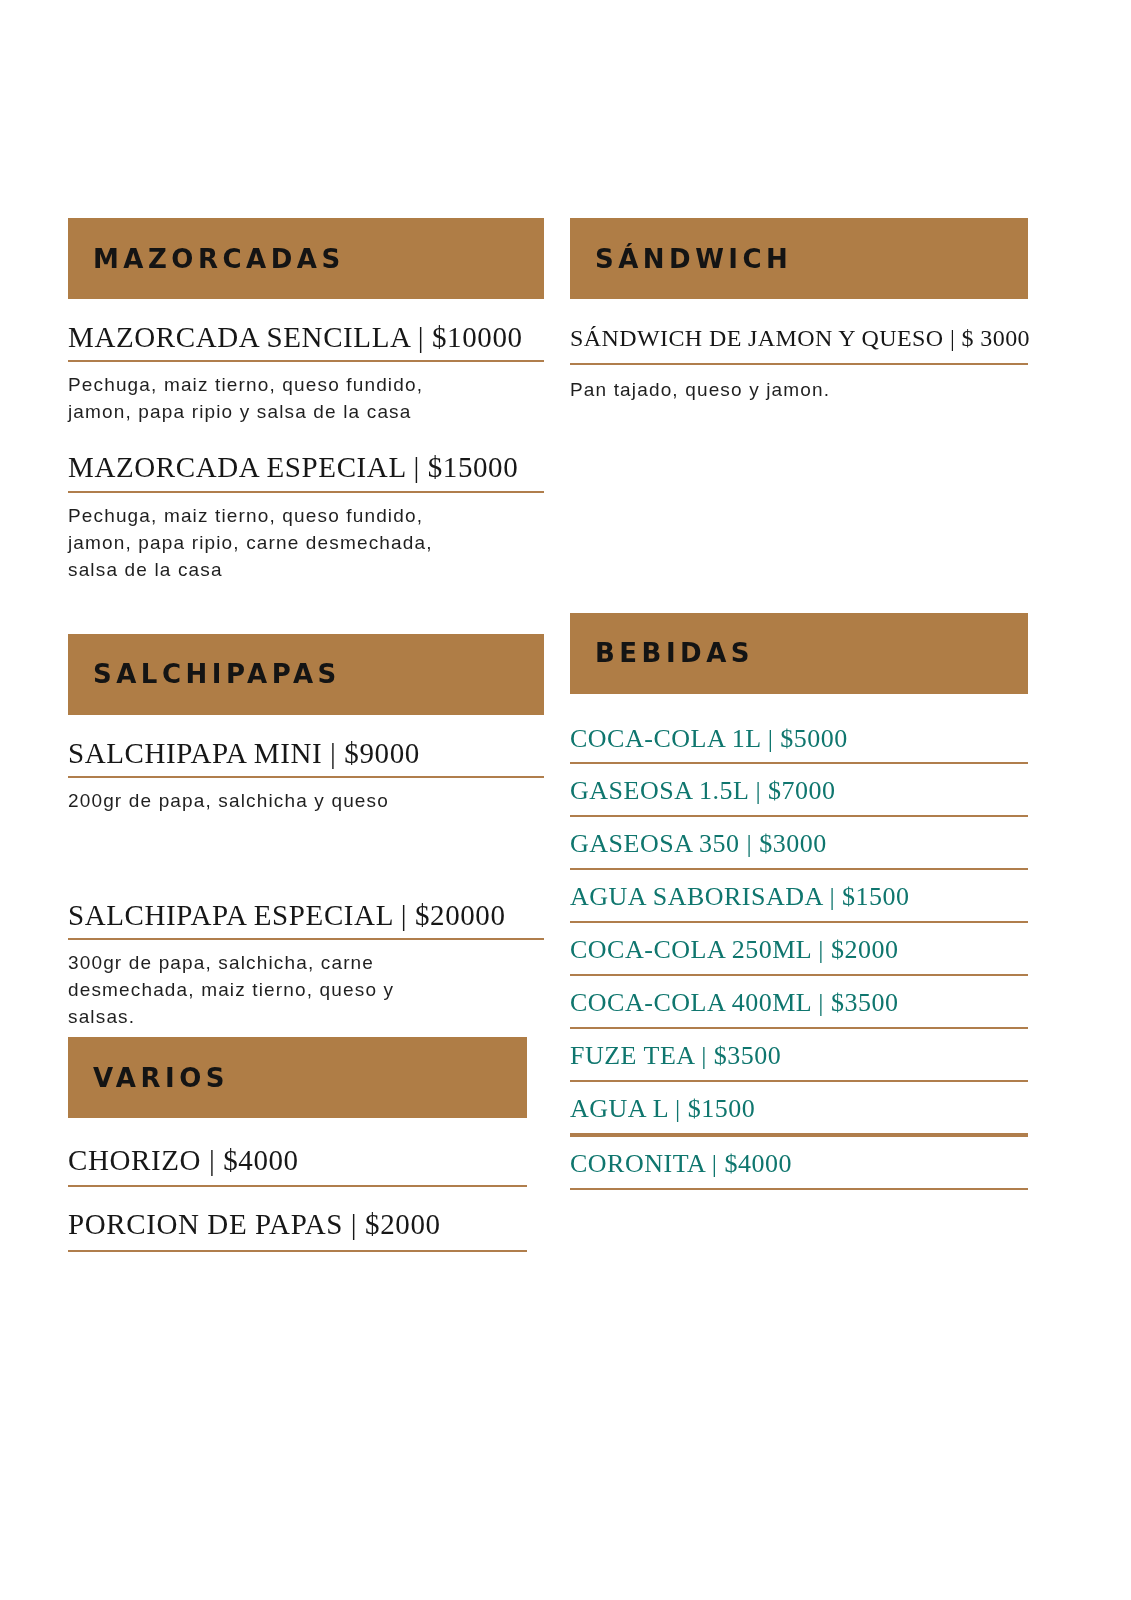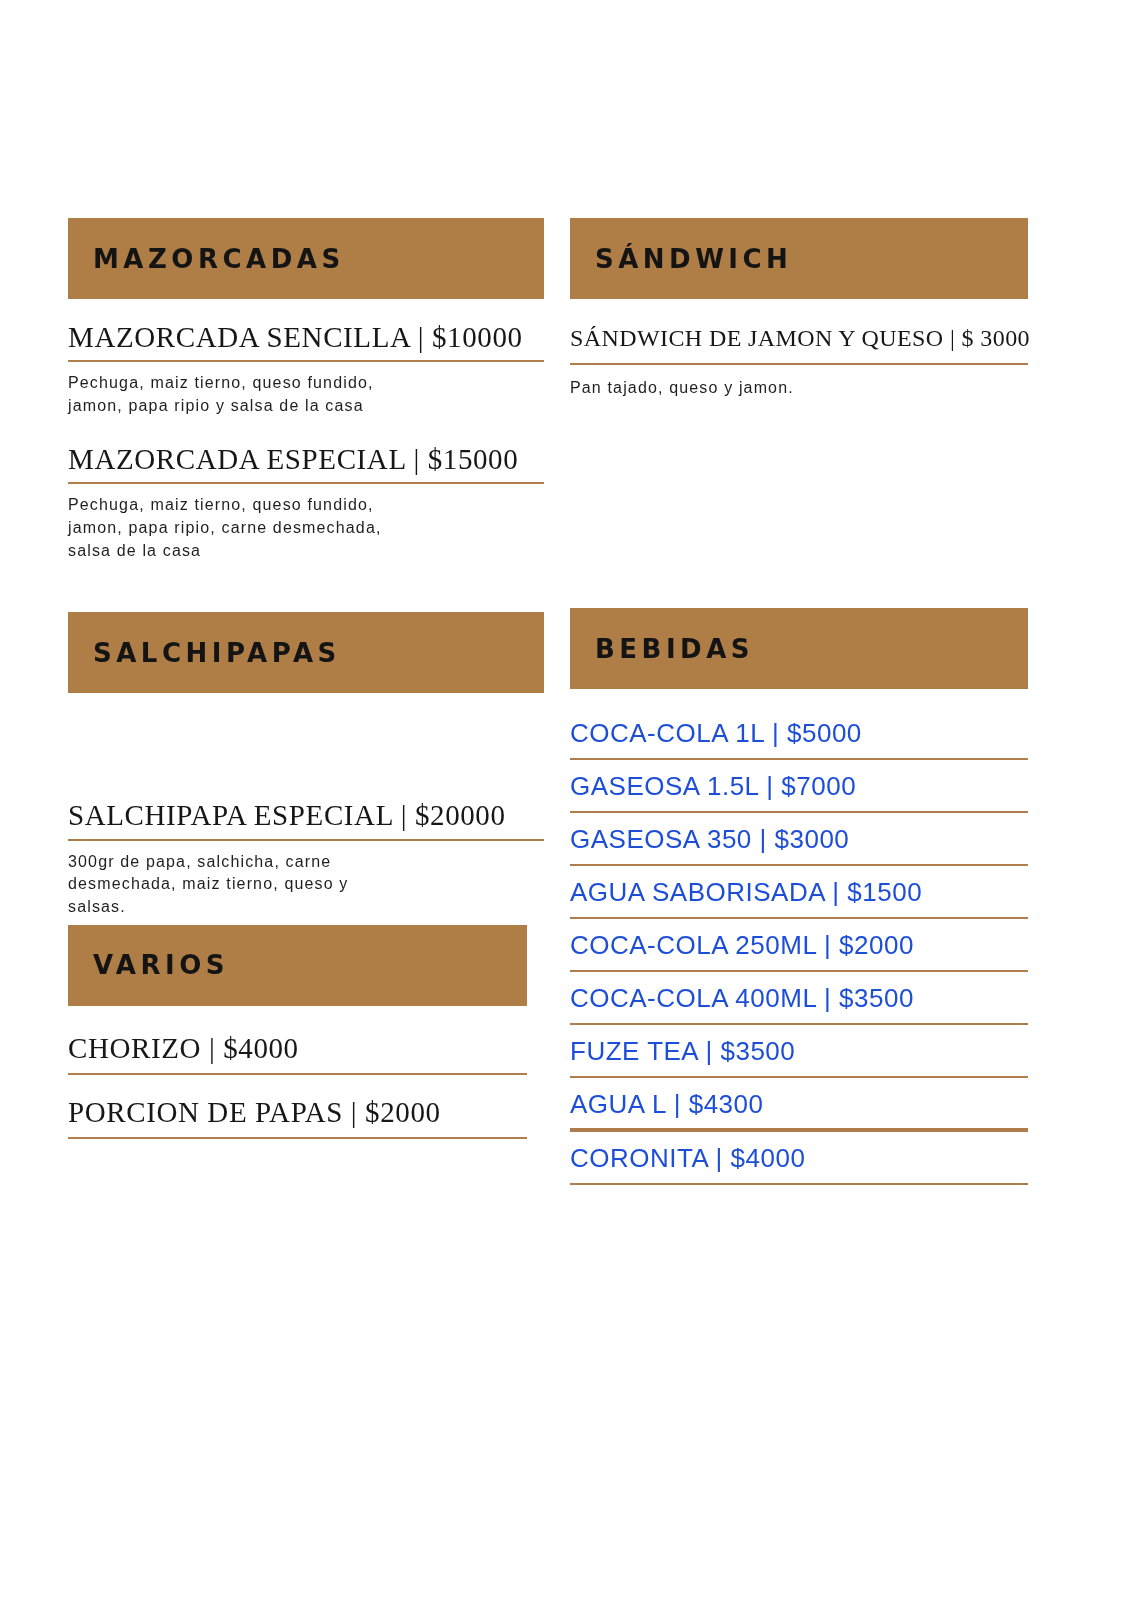--- a/index.html
+++ b/index.html
@@ -63,21 +63,21 @@
   }
   .rule {
     border: 0;
     border-top: 2.5px solid #b07e4c;
     margin: 0;
     width: 100%;
   }
   .item-desc {
     font-family: "Liberation Sans", sans-serif;
     font-weight: 400;
-    font-size: 16px;
+    font-size: 19px;
     letter-spacing: 1.15px;
     color: #1f1f1f;
     line-height: 1.42;
     white-space: pre-line;
   }
 
   
   .gap-bar-to-item  { height: 22px; }
   .gap-title-rule   { height: 6px; }
   .gap-rule-desc    { height: 10px; }
@@ -92,25 +92,25 @@
     font-size: 29px;
   }
   .gap-varios-item { height: 8px; }
 
   
   .drink-row {
     padding-top: 12px;
     padding-bottom: 9px;
   }
   .drink-label {
-    font-family: Liberation Sans, sans-serif;
+    font-family: Liberation Serif, serif;
     font-weight: 400;
     font-size: 26px;
     letter-spacing: 0.5px;
-    color: #1d4ed8;
+    color: #0f766e;
     line-height: 1.15;
     white-space: nowrap;
   }
 </style>
 </head>
 <body>
 
 <div class="page">
 
   <div class="col col-left">
@@ -143,20 +143,27 @@
     </div>
 
     <div class="gap-item-sec"></div>
 
     <div class="section-bar">
       <span class="section-bar-title">SALCHIPAPAS</span>
     </div>
 
     <div class="gap-bar-to-item"></div>
 
+    <div class="item">
+      <div class="item-title">SALCHIPAPA MINI | $9000</div>
+      <div class="gap-title-rule"></div>
+      <hr class="rule">
+      <div class="gap-rule-desc"></div>
+      <div class="item-desc">200gr de papa, salchicha y queso</div>
+    </div>
 
     <div class="sp-gap"></div>
 
 
     <div class="sp-gap"></div>
 
     <div class="item">
       <div class="item-title">SALCHIPAPA ESPECIAL | $20000</div>
       <div class="gap-title-rule"></div>
       <hr class="rule">
@@ -248,21 +255,21 @@
         <div class="drink-label">COCA-COLA 400ML | $3500</div>
       </div>
       <hr class="rule">
 
       <div class="drink-row">
         <div class="drink-label">FUZE TEA | $3500</div>
       </div>
       <hr class="rule">
 
       <div class="drink-row">
-        <div class="drink-label">AGUA L | $4300</div>
+        <div class="drink-label">AGUA L | $1500</div>
       </div>
       <hr class="rule">
 
       <hr class="rule">
 
       <div class="drink-row">
         <div class="drink-label">CORONITA | $4000</div>
       </div>
       <hr class="rule">
 

